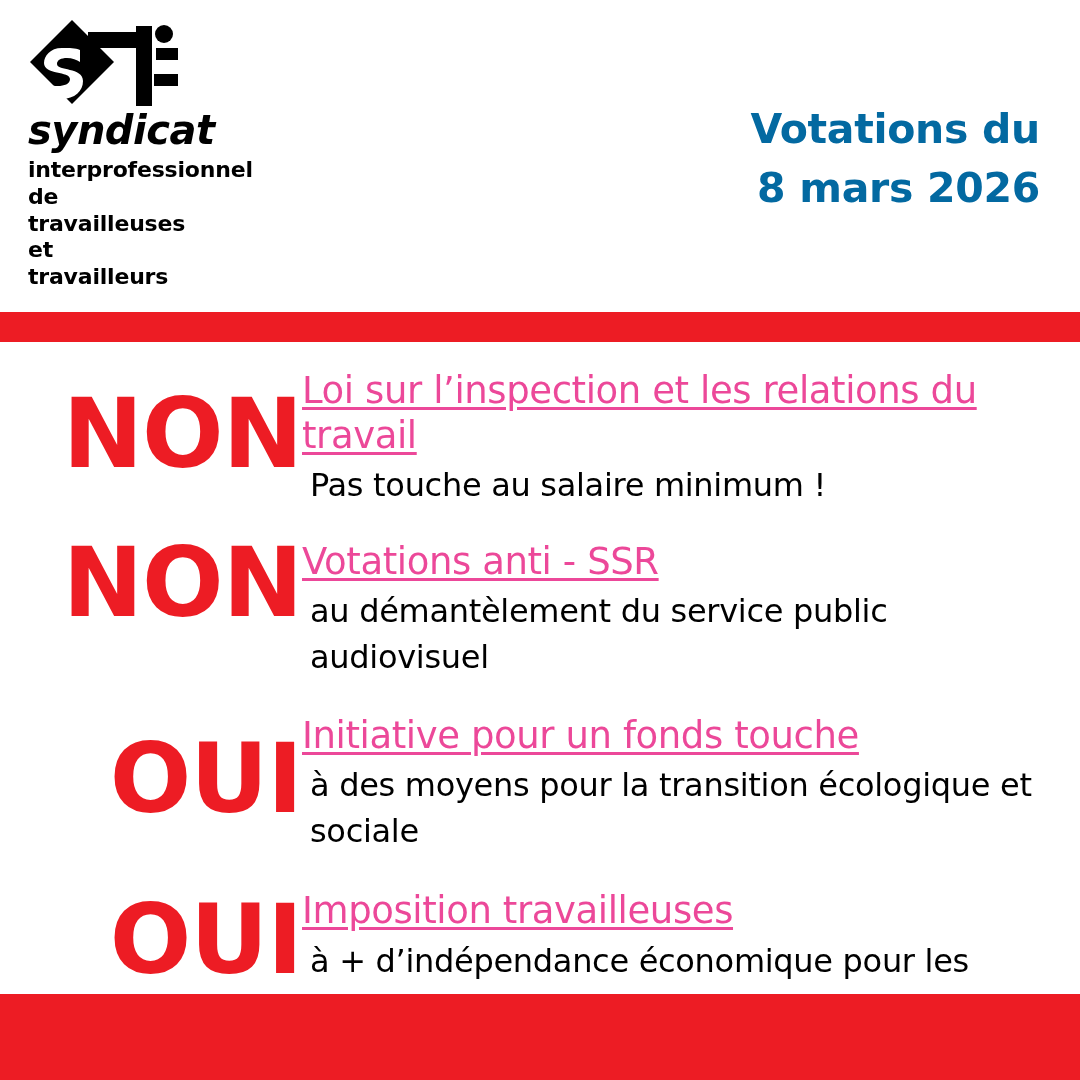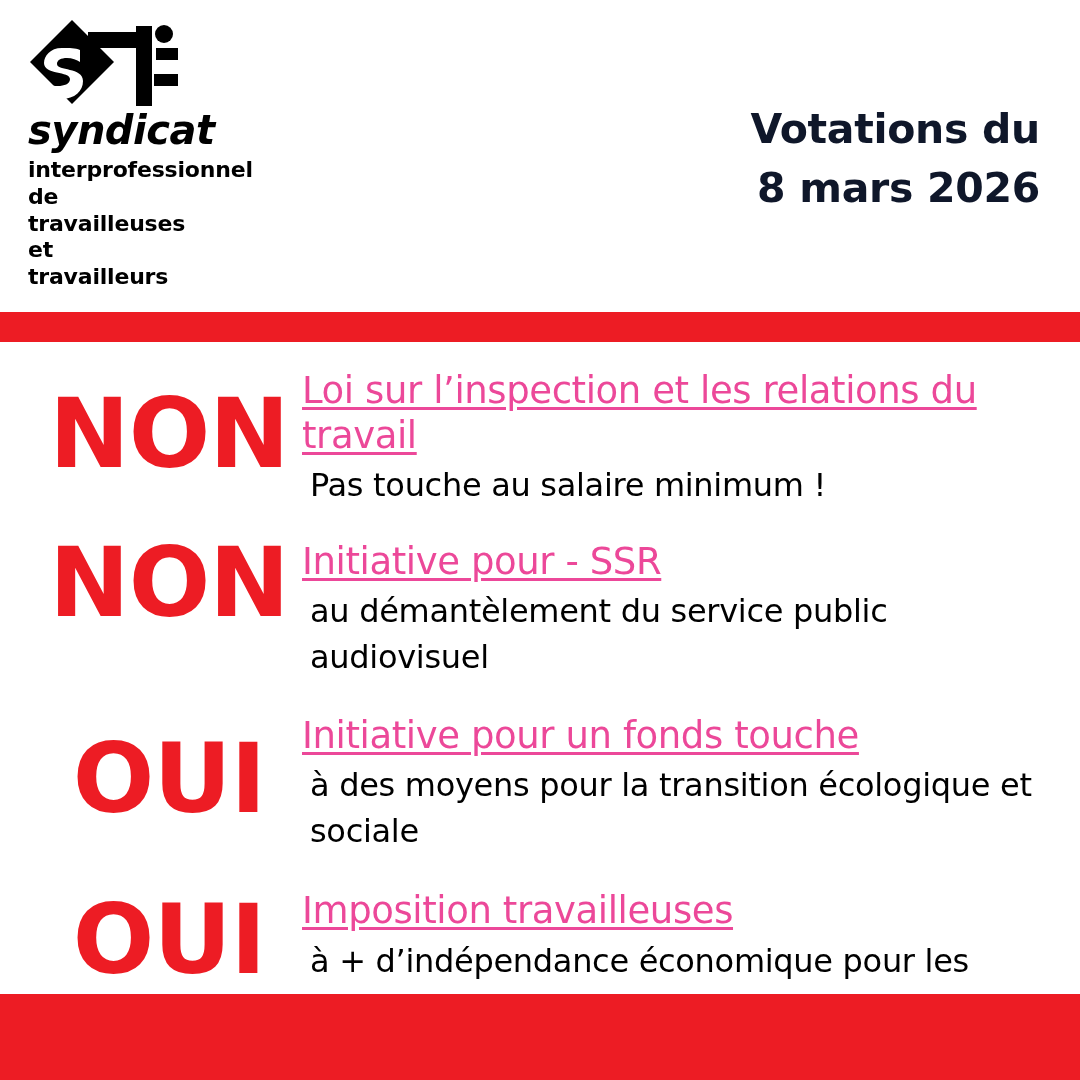--- a/index.html
+++ b/index.html
@@ -59,21 +59,21 @@
     color: #000000;
     letter-spacing: -0.2px;
     width: 180px;
   }
 
   .header-title {
     position: absolute;
     right: 40px;
     top: 100px;
     text-align: right;
-    color: #0f172a;
+    color: #0369a1;
     font-family: "DejaVu Sans", sans-serif;
     font-weight: 700;
     font-size: 41px;
     line-height: 1.45;
     letter-spacing: -0.3px;
   }
   .header-title div { white-space: nowrap; }
 
   
   .bar {
@@ -101,21 +101,21 @@
     margin-bottom: 26px;
   }
   .vote {
     flex: 0 0 278px;
     color: #ED1C24;
     font-family: "DejaVu Sans", sans-serif;
     font-weight: 700;
     font-size: 96px;
     line-height: 1;
     letter-spacing: -1px;
-    text-align: center;
+    text-align: right;
     padding-left: 12px;
     box-sizing: border-box;
   }
   .texts {
     flex: 1 1 auto;
     padding-top: 4px;
   }
   .item-title {
     font-family: "DejaVu Sans", sans-serif;
     font-weight: 400;
@@ -187,21 +187,21 @@
       <div class="vote">NON</div>
       <div class="texts">
         <div class="item-title">Loi sur l’inspection et les relations du travail</div>
         <div class="item-sub">Pas touche au salaire minimum !</div>
       </div>
     </div>
 
     <div class="item item-2">
       <div class="vote">NON</div>
       <div class="texts">
-        <div class="item-title">Initiative pour - SSR</div>
+        <div class="item-title">Votations anti - SSR</div>
         <div class="item-sub">au démantèlement du service public audiovisuel</div>
       </div>
     </div>
 
     <div class="item item-3">
       <div class="vote">OUI</div>
       <div class="texts">
         <div class="item-title">Initiative pour un fonds touche</div>
         <div class="item-sub">à des moyens pour la transition écologique et sociale</div>
       </div>

